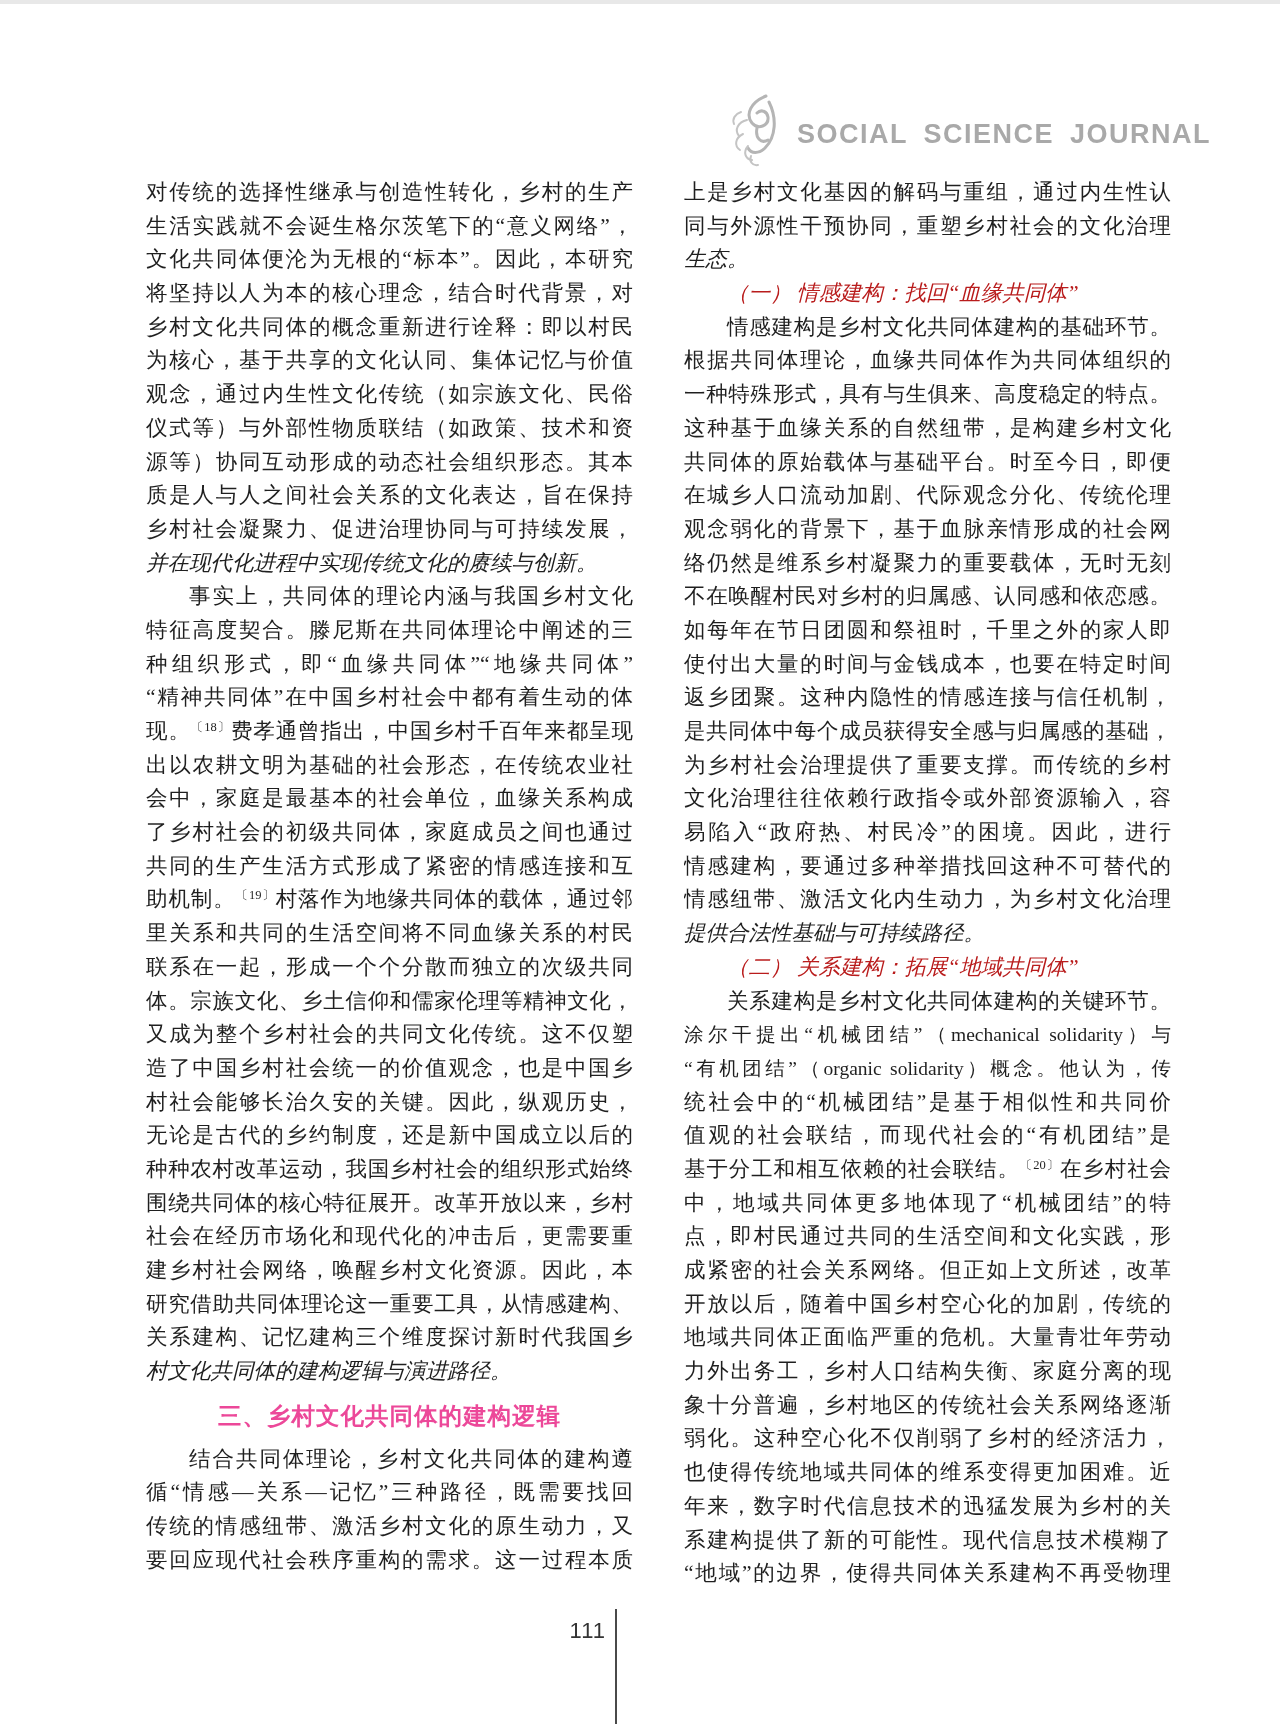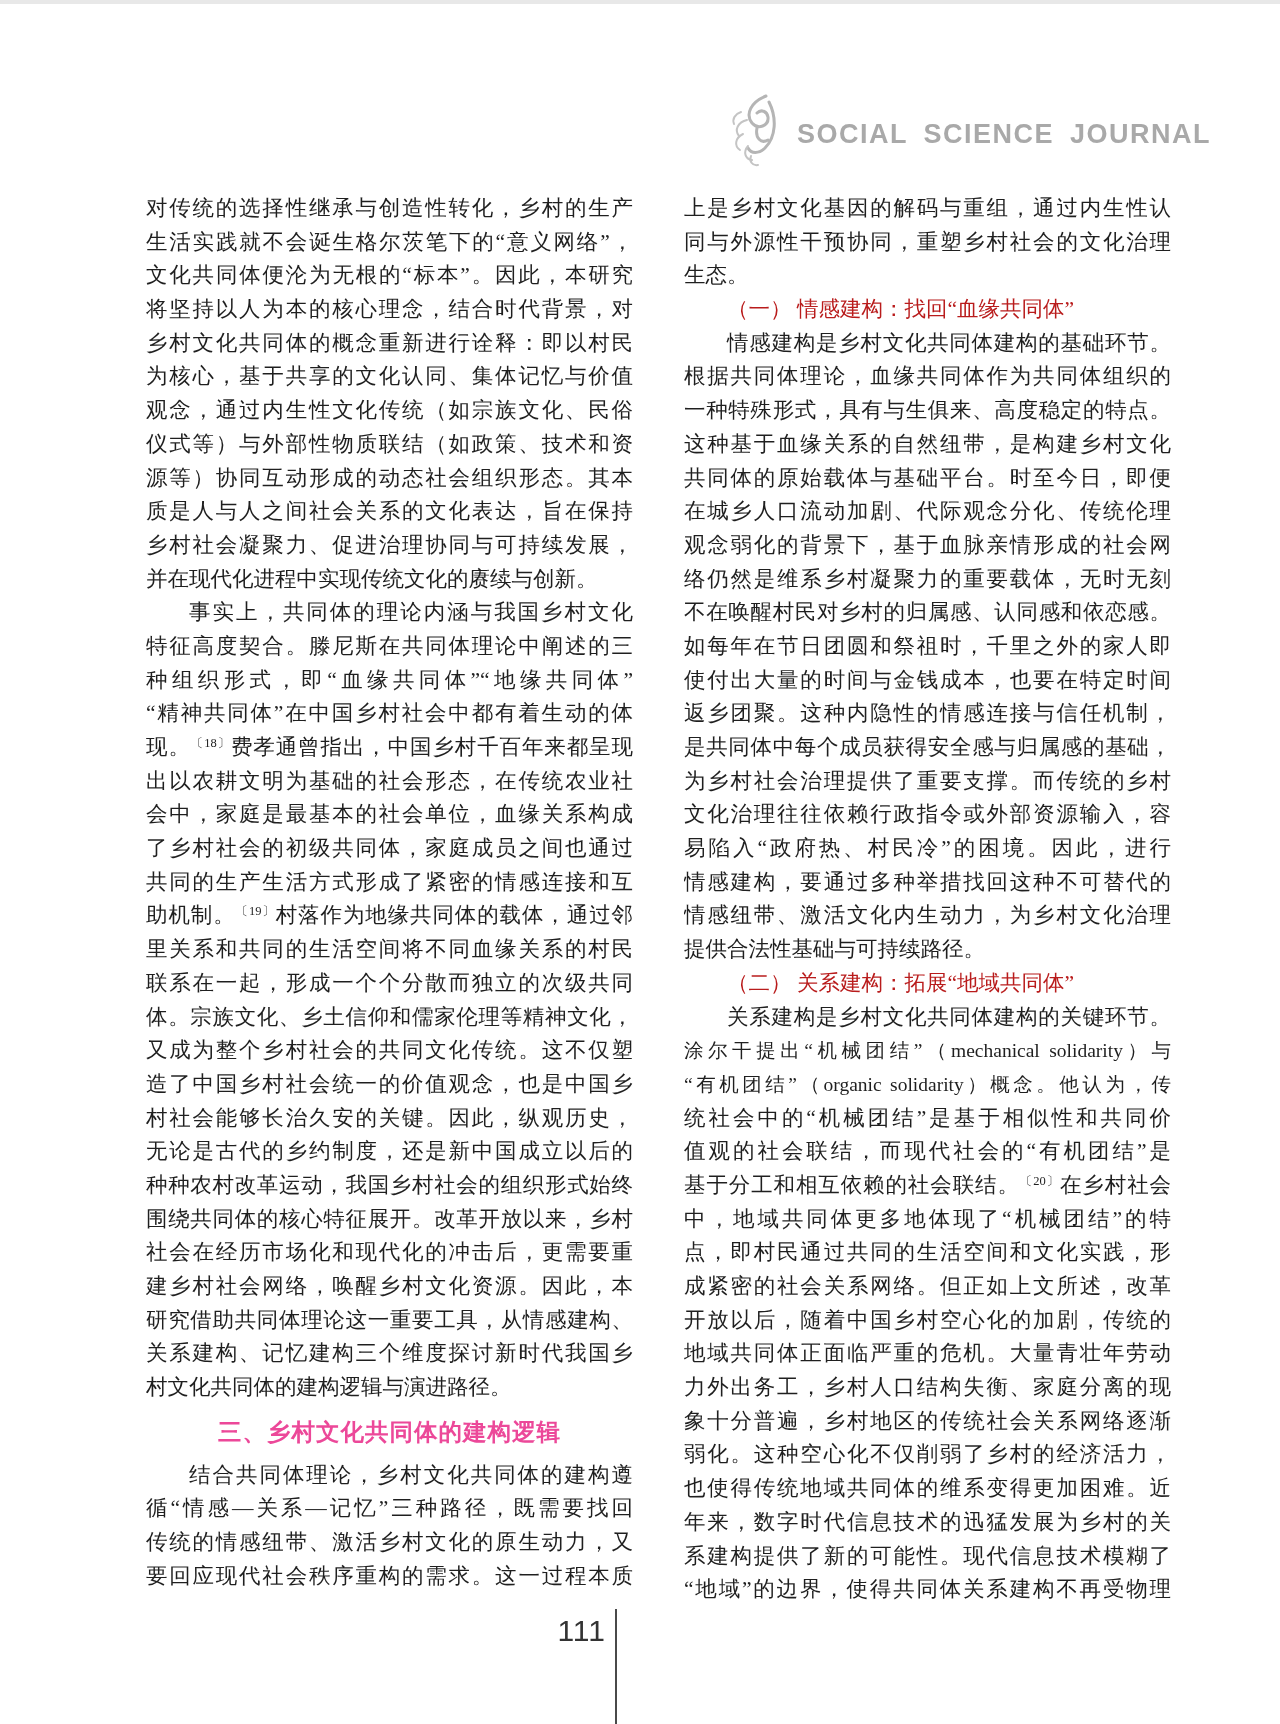--- a/index.html
+++ b/index.html
@@ -16,49 +16,49 @@
     position:absolute;left:720px;top:86px;width:66px;height:80px;
   }
   .journal-title{
     position:absolute;left:797px;top:114px;width:400px;
     font-family:"Liberation Sans","DejaVu Sans",sans-serif;
     font-weight:bold;font-size:27px;line-height:32px;
     color:#a9a9a9;letter-spacing:1.5px;word-spacing:7px;
     white-space:nowrap;
   }
   
-  .col{position:absolute;top:188px;width:487px;}
+  .col{position:absolute;top:172px;width:487px;}
   .col-left{left:146px;}
   .col-right{left:684px;}
   .line{
     font-size:21.5px;line-height:33.7px;height:33.7px;
     color:#1f1f1f;
     text-align:justify;text-align-last:justify;
     overflow:hidden;
   }
   .line.ind{text-indent:2em;}
-  .line.end{text-align-last:left;}
+  .line.end{text-align-last:left;font-style:italic;}
   .line.sub{text-align-last:left;color:#b91c1c;}
   .line.tight{font-size:19.5px;}
   .line.head{
     height:auto;line-height:34px;
     margin:10px 0;
     font-size:23.5px;font-weight:bold;color:#ec4899;
     text-align:center;text-align-last:center;
     letter-spacing:1px;text-indent:0;
   }
   .line sup{
     font-size:12.5px;line-height:0;vertical-align:7px;letter-spacing:0;
   }
   
   .page-number{
     position:absolute;left:548px;top:1614px;width:58px;
     text-align:right;
     font-family:"Liberation Sans","DejaVu Sans",sans-serif;
-    font-size:30px;line-height:26px;color:#333;letter-spacing:1px;
+    font-size:22px;line-height:26px;color:#333;letter-spacing:1px;
   }
   .footer-rule{
     position:absolute;left:615px;top:1605px;width:2px;height:119px;
     background:#4a4a4a;
   }
 </style>
 </head>
 <body>
 
 <div class="page">

